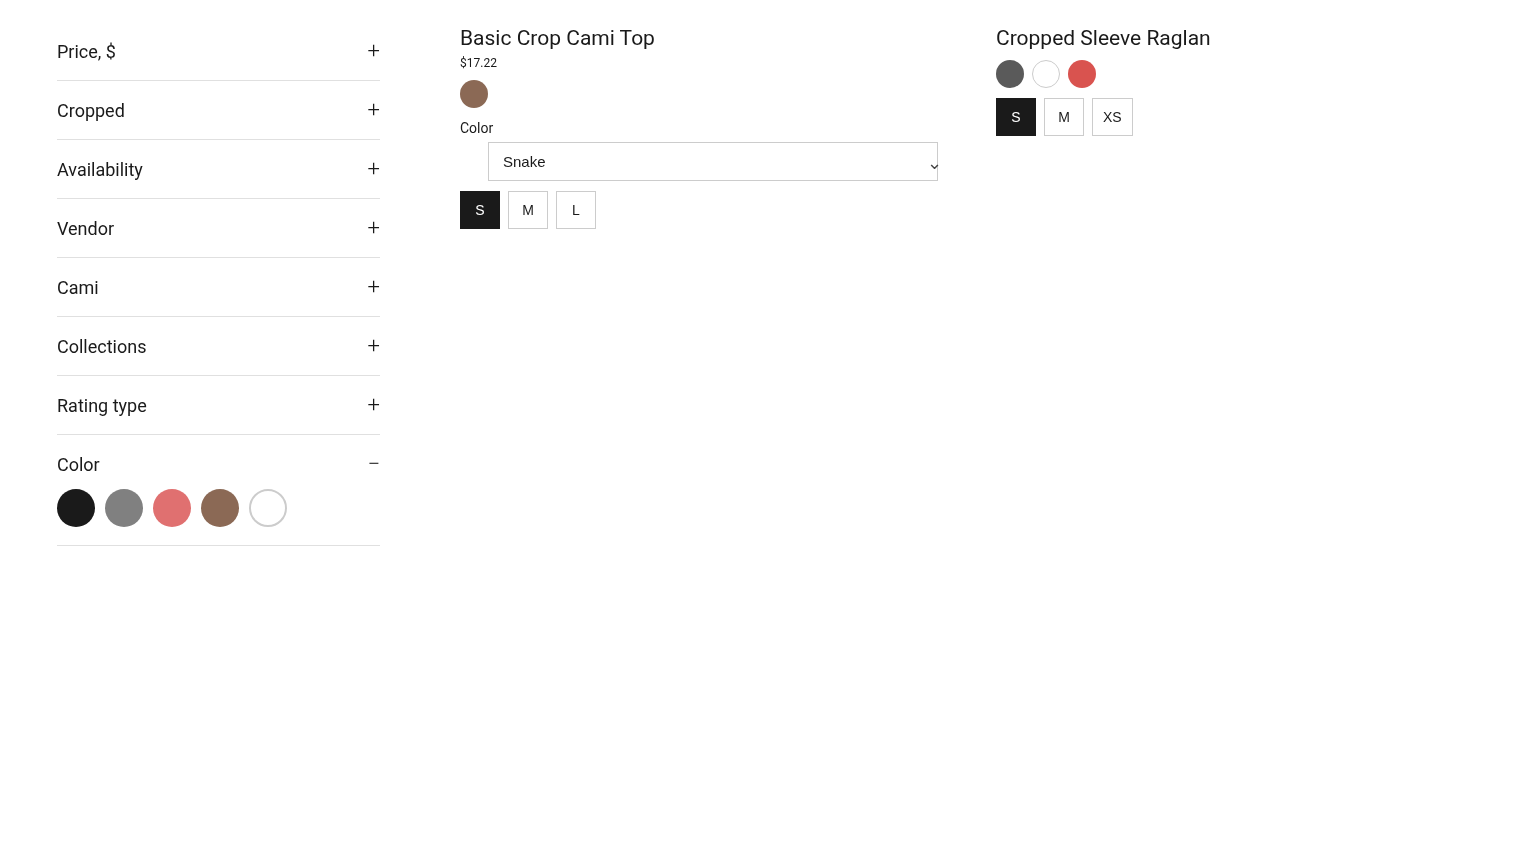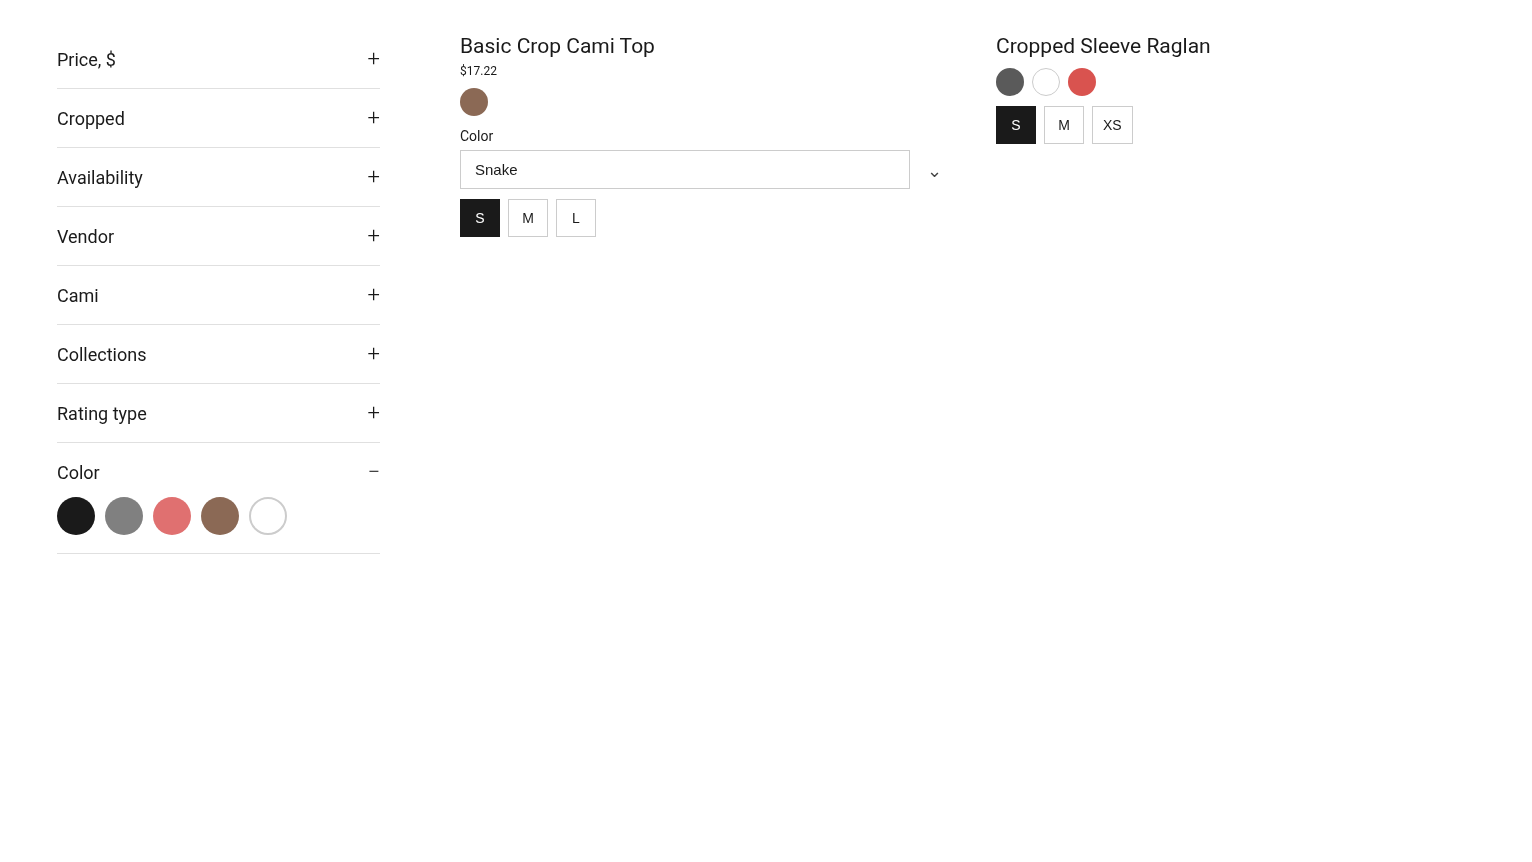--- a/index.html
+++ b/index.html
@@ -5,21 +5,21 @@
     * { box-sizing: border-box; margin: 0; padding: 0; }
     body {
       font-family: -apple-system, BlinkMacSystemFont, 'Segoe UI', Roboto, sans-serif;
       background: #fff;
       color: #1a1a1a;
     }
     .page-layout {
       display: flex;
       width: 1532px;
       min-height: 862px;
-      padding: 20px 0;
+      padding: 12px 0;
     }
     
     .sidebar {
       width: 420px;
       flex-shrink: 0;
       padding: 10px 40px 10px 57px;
     }
     .filter-item {
       border-bottom: 1px solid #e0e0e0;
       padding: 18px 0;
@@ -128,20 +128,21 @@
       margin-top: 12px;
     }
     .color-label {
       font-size: 14px;
       color: #1a1a1a;
       margin-bottom: 6px;
       font-weight: 400;
     }
     .color-select-wrapper {
       position: relative;
+      margin-left: 28px;
     }
     .color-select {
       width: 100%;
       max-width: 450px;
       padding: 10px 40px 10px 14px;
       border: 1.5px solid #ccc;
       background: #fff;
       font-size: 15px;
       color: #1a1a1a;
       appearance: none;

